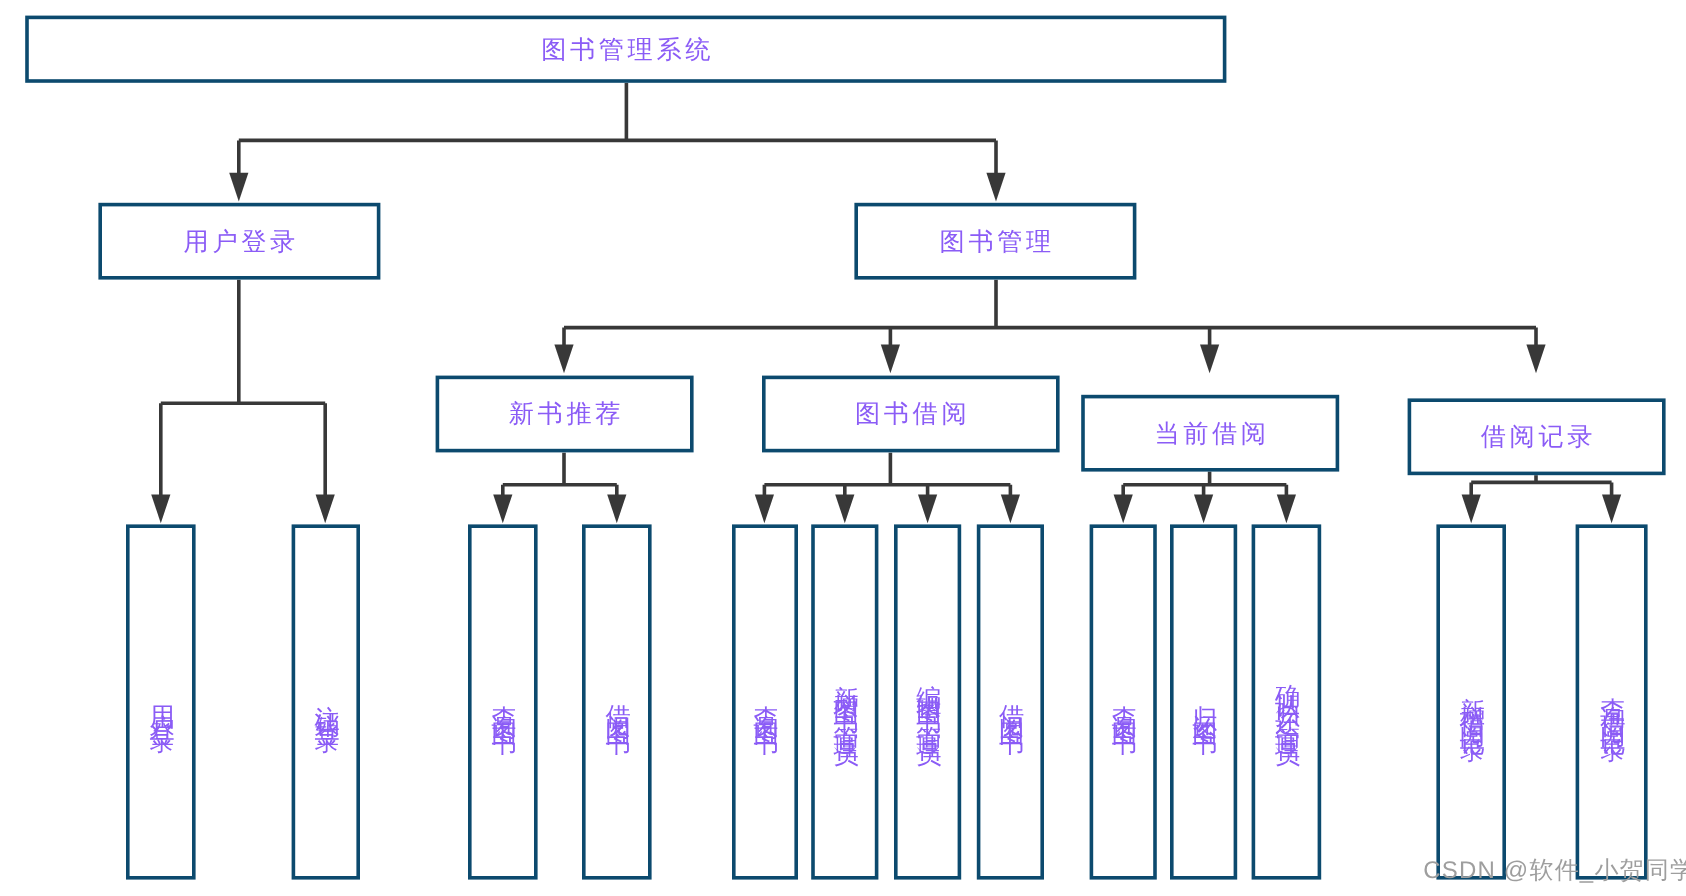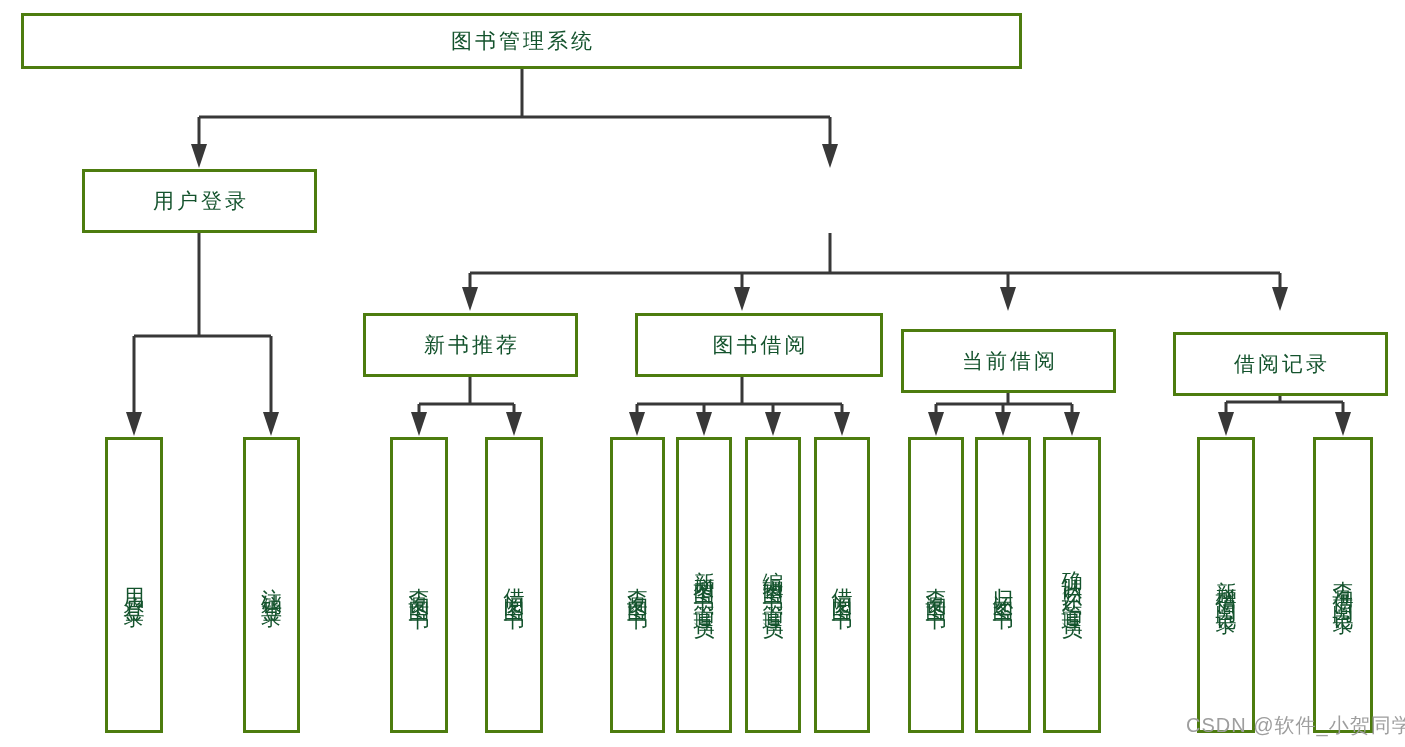--- a/index.html
+++ b/index.html
@@ -19,26 +19,26 @@
   }
   .connectors {
     position: absolute;
     left: 0;
     top: 0;
     z-index: 1;
   }
   .box {
     position: absolute;
     box-sizing: border-box;
-    border: 3px solid #4d7c0f;
+    border: 3px solid #0c4a6e;
     background: #ffffff;
     display: flex;
     align-items: center;
     justify-content: center;
-    color: #14532d;
+    color: #8b5cf6;
     font-size: 21px;
     z-index: 2;
     white-space: nowrap;
   }
   .h {
     letter-spacing: 3px;
     text-indent: 3px;
   }
   .v {
     writing-mode: vertical-rl;
@@ -102,20 +102,21 @@
       <polygon points="995,412 1011,412 1003,436"></polygon>
       <polygon points="1064,412 1080,412 1072,436"></polygon>
       <polygon points="1218,412 1234,412 1226,436"></polygon>
       <polygon points="1335,412 1351,412 1343,436"></polygon>
     </g>
   </svg>
 
   <div class="box h" style="left:21px; top:13px; width:1001px; height:56px;">图书管理系统</div>
 
   <div class="box h" style="left:82px; top:169px; width:235px; height:64px;">用户登录</div>
+  <div class="box h" style="left:712px; top:169px; width:235px; height:64px;">图书管理</div>
 
   <div class="box h" style="left:363px; top:313px; width:215px; height:64px;text-align:right;">新书推荐</div>
   <div class="box h" style="left:635px; top:313px; width:248px; height:64px;">图书借阅</div>
   <div class="box h" style="left:901px; top:329px; width:215px; height:64px;">当前借阅</div>
   <div class="box h" style="left:1173px; top:332px; width:215px; height:64px;">借阅记录</div>
 
   <div class="box v" style="left:105px; top:437px; width:58px; height:296px;">用户登录</div>
   <div class="box v" style="left:243px; top:437px; width:57px; height:296px;">注销登录</div>
 
   <div class="box v" style="left:390px; top:437px; width:58px; height:296px;">查询图书</div>

